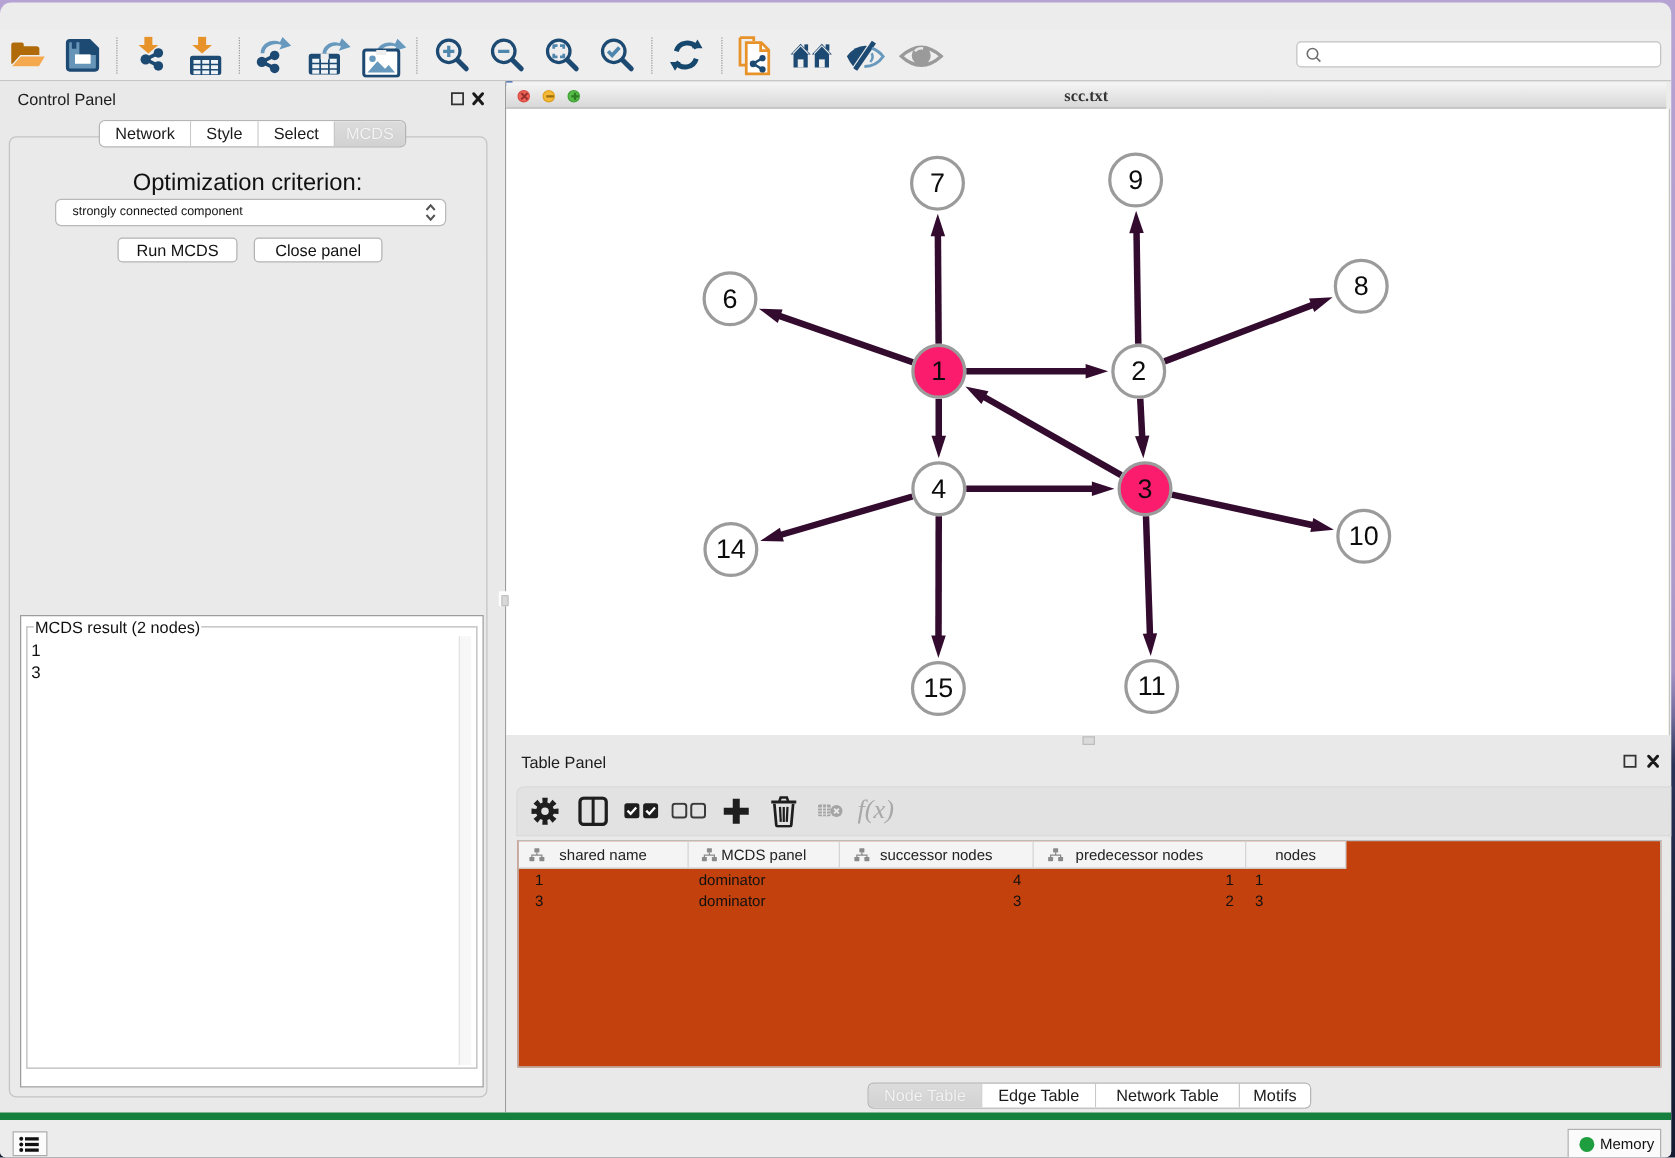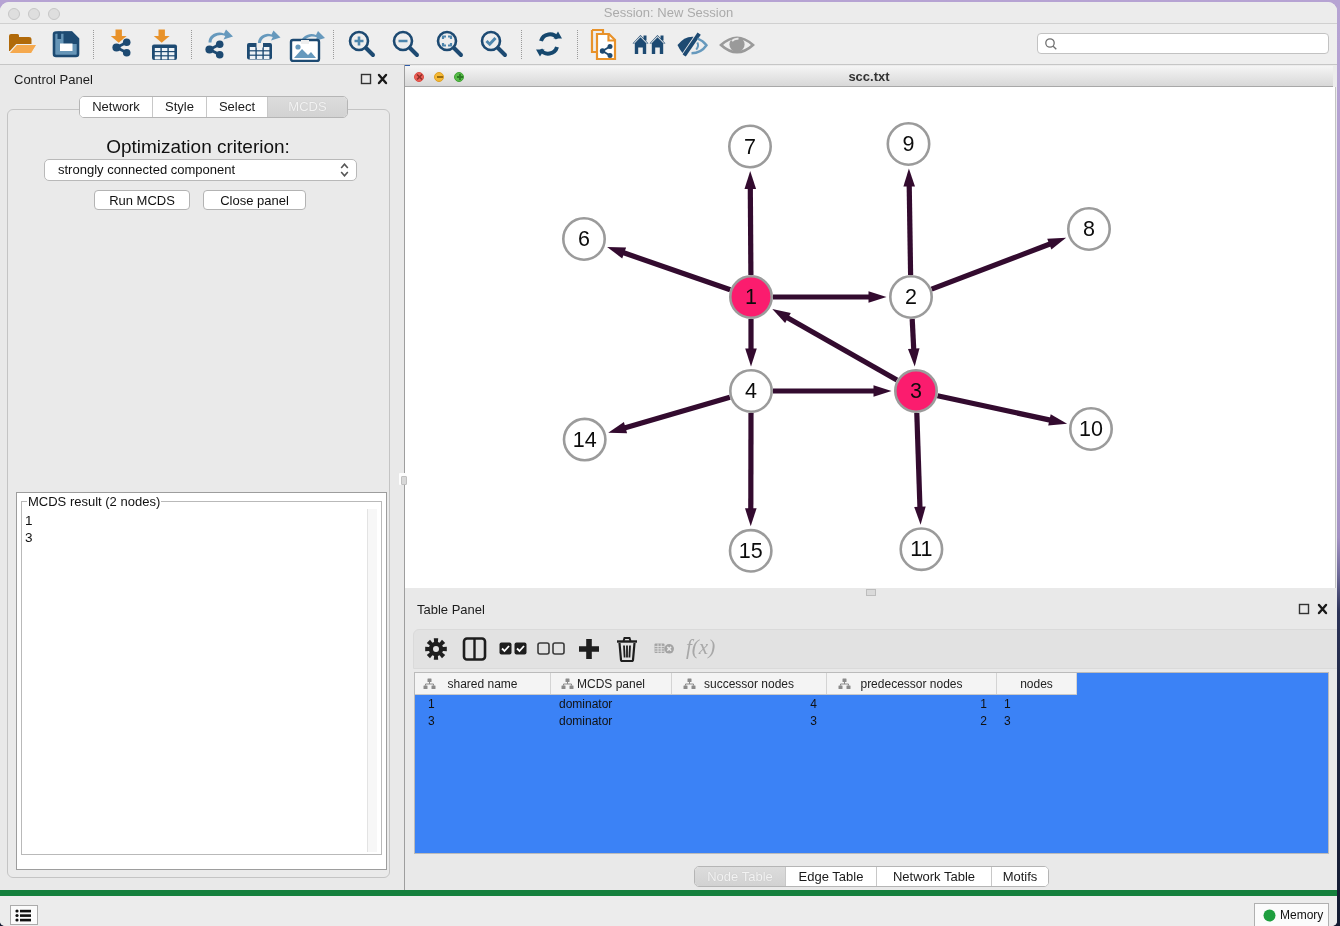--- a/index.html
+++ b/index.html
@@ -18,59 +18,53 @@
 .ticon{position:absolute;top:4px;}
 .searchbox{position:absolute;left:1037px;top:9px;width:290px;height:19px;background:#fff;border:1px solid #c2c2c2;border-radius:4px;}
 
 .cp{position:absolute;left:0;top:63px;width:404px;height:825px;background:#e9e9e9;border-right:1px solid #9e9e9e;}
 .cp-hd{position:absolute;left:14px;top:7px;font-size:13px;color:#1c1c1c;}
 .panel{position:absolute;left:7px;top:44px;width:381px;height:767px;background:#eaeaea;border:1px solid #c4c4c4;border-radius:6px;}
 .tabs{position:absolute;left:79px;top:31px;height:20px;display:flex;border:1px solid #b5b5b5;border-radius:5px;overflow:hidden;background:#fff;}
 .tab{font-size:13px;color:#1a1a1a;line-height:20px;text-align:center;background:#fff;border-right:1px solid #c8c8c8;}
 .tab.sel{background:linear-gradient(#dcdcdc,#d2d2d2);color:#f3f3f3;text-shadow:0 0 1px #bbb;border-right:none;}
 .opt-lbl{position:absolute;left:0;top:71px;width:396px;text-align:center;font-size:19px;color:#111;}
-.combo{position:absolute;left:44px;top:94px;width:311px;height:20px;background:#fff;border:1px solid #b9b9b9;border-radius:5px;font-size:13px;color:#111;line-height:20px;}
+.combo{position:absolute;left:44px;top:94px;width:311px;height:20px;background:#fff;border:1px solid #b9b9b9;border-radius:5px;font-size:10px;color:#111;line-height:20px;}
 .btn{position:absolute;height:20px;background:#fff;border:1px solid #b3b3b3;border-radius:4px;font-size:13px;color:#111;line-height:19px;text-align:center;box-sizing:border-box;}
 .resultbox{position:absolute;left:16px;top:427px;width:369px;height:376px;background:#fff;border:1px solid #9d9d9d;}
 .fieldset{position:absolute;left:4px;top:8px;width:359px;height:352px;border:1px solid #b9b9b9;}
 .legend{position:absolute;left:5px;top:-8px;background:#fff;font-size:13px;color:#111;padding:0 1px;}
 .sbtrack{position:absolute;right:9px;top:16px;width:9px;height:343px;background:#f7f7f7;border-left:1px solid #e3e3e3;}
 
 .net{position:absolute;left:405px;top:63px;width:932px;height:523px;}
-.net-tb{position:absolute;left:0;top:1px;right:4px;height:20px;background:linear-gradient(#f5f5f5,#d8d8d8);border-bottom:1px solid #a8a8a8;}
+.net-tb{position:absolute;left:0;top:1px;right:4px;height:20px;background:linear-gradient(#f5f5f5,#d8d8d8);border-bottom:1px solid #a8a8a8;font-family:Liberation Serif, serif;}
 .net-title{position:absolute;top:3px;left:0;width:100%;text-align:center;font-size:13px;font-weight:bold;color:#333;}
 .mac{position:absolute;top:6px;width:10px;height:10px;border-radius:50%;box-sizing:border-box;}
 .net-body{position:absolute;left:0;top:22px;width:930px;height:501px;background:#fff;border-right:1px solid #c4c4c4;}
 
 .hsplit{position:absolute;left:405px;top:586px;width:932px;height:8px;background:#e9e9e9;}
 
 .tp{position:absolute;left:405px;top:594px;width:932px;height:294px;background:#e9e9e9;}
 .tp-hd{position:absolute;left:12px;top:6px;font-size:13px;color:#1c1c1c;}
 .tp-bar{position:absolute;left:8px;top:33px;width:1109px;height:40px;background:#e2e2e2;border:1px solid #dadada;border-radius:6px 6px 0 0;box-sizing:border-box;}
-.tbl{position:absolute;left:9px;top:76px;width:913px;height:180px;background:#3b82f6;border:1px solid #bbb;}
+.tbl{position:absolute;left:9px;top:76px;width:913px;height:180px;background:#c2410c;border:1px solid #bbb;}
 .thead{position:absolute;left:0;top:0;height:22px;background:#f4f4f4;border-bottom:1px solid #c9c9c9;box-sizing:border-box;}
 .th{position:absolute;top:0;height:21px;font-size:12px;color:#222;text-align:center;line-height:22px;border-right:1px solid #d4d4d4;box-sizing:border-box;}
 .td{position:absolute;font-size:12px;color:#111;height:17px;line-height:17px;}
 .btabs{position:absolute;left:289px;top:270px;height:19px;display:flex;border:1px solid #b5b5b5;border-radius:5px;overflow:hidden;background:#fff;}
 .btab{font-size:13px;color:#1a1a1a;line-height:19px;text-align:center;background:#fff;border-right:1px solid #c8c8c8;}
 .btab.sel{background:linear-gradient(#dcdcdc,#d2d2d2);color:#f3f3f3;text-shadow:0 0 1px #bbb;}
 
 .status{position:absolute;left:0;top:888px;width:1337px;height:36px;background:#ececec;border-top:6px solid #15803d;}
 .stbtn{position:absolute;left:10px;top:9px;width:28px;height:20px;background:#fbfbfb;border:1px solid #ababab;box-sizing:border-box;}
 .membtn{position:absolute;left:1254px;top:7px;width:75px;height:24px;background:#fbfbfb;border:1px solid #b0b0b0;box-sizing:border-box;font-size:12px;color:#111;}
 </style></head>
 <body>
 <div class="win">
 
-  <div class="titlebar">
-    <div class="tl" style="left:8px"></div>
-    <div class="tl" style="left:28px"></div>
-    <div class="tl" style="left:48px"></div>
-    <div class="title-txt">Session: New Session</div>
-  </div>
 
   <div class="toolbar" id="toolbar">
     <div class="tsep" style="left:93px"></div>
     <div class="tsep" style="left:191px"></div>
     <div class="tsep" style="left:333px"></div>
     <div class="tsep" style="left:521px"></div>
     <div class="tsep" style="left:577px"></div>
 
     <svg class="ticon" style="left:6px" width="32" height="34" viewBox="0 0 32 34">
       <path fill="#b16a0a" d="M3 23 L3 8 Q3 6 5 6 L11.5 6 Q13 6 13 7.5 L13 9 L23 9 Q25.5 9 25.5 11 L25.5 16.5 L13 16.5 L7 23 Z"></path>
@@ -248,21 +242,21 @@
     <div class="cp-hd">Control Panel</div>
     <svg class="abs" style="left:360px;top:8px" width="30" height="12" viewBox="0 0 30 12">
         <rect x="1.5" y="1.5" width="9" height="9" fill="none" stroke="#333" stroke-width="1.4"></rect>
         <path d="M19 2 L26 10 M26 2 L19 10" stroke="#1a1a1a" stroke-width="2.4" stroke-linecap="round"></path>
       </svg>
     <div class="panel"></div>
     <div class="tabs">
       <div class="tab" style="width:72px">Network</div>
       <div class="tab" style="width:53px">Style</div>
       <div class="tab" style="width:60px">Select</div>
-      <div class="tab sel" style="width:79px">MCDS</div>
+      <div class="tab sel" style="width:56px">MCDS</div>
     </div>
     <div class="opt-lbl">Optimization criterion:</div>
     <div class="combo"><span style="padding-left:13px">strongly connected component</span>
       <svg class="abs" style="right:7px;top:3px" width="9" height="14" viewBox="0 0 9 14">
           <path d="M1.2 5 L4.5 1.2 L7.8 5" fill="none" stroke="#555" stroke-width="1.6"></path>
           <path d="M1.2 9 L4.5 12.8 L7.8 9" fill="none" stroke="#555" stroke-width="1.6"></path>
         </svg>
     </div>
     <div class="btn" style="left:94px;top:125px;width:96px">Run MCDS</div>
     <div class="btn" style="left:203px;top:125px;width:103px">Close panel</div>

